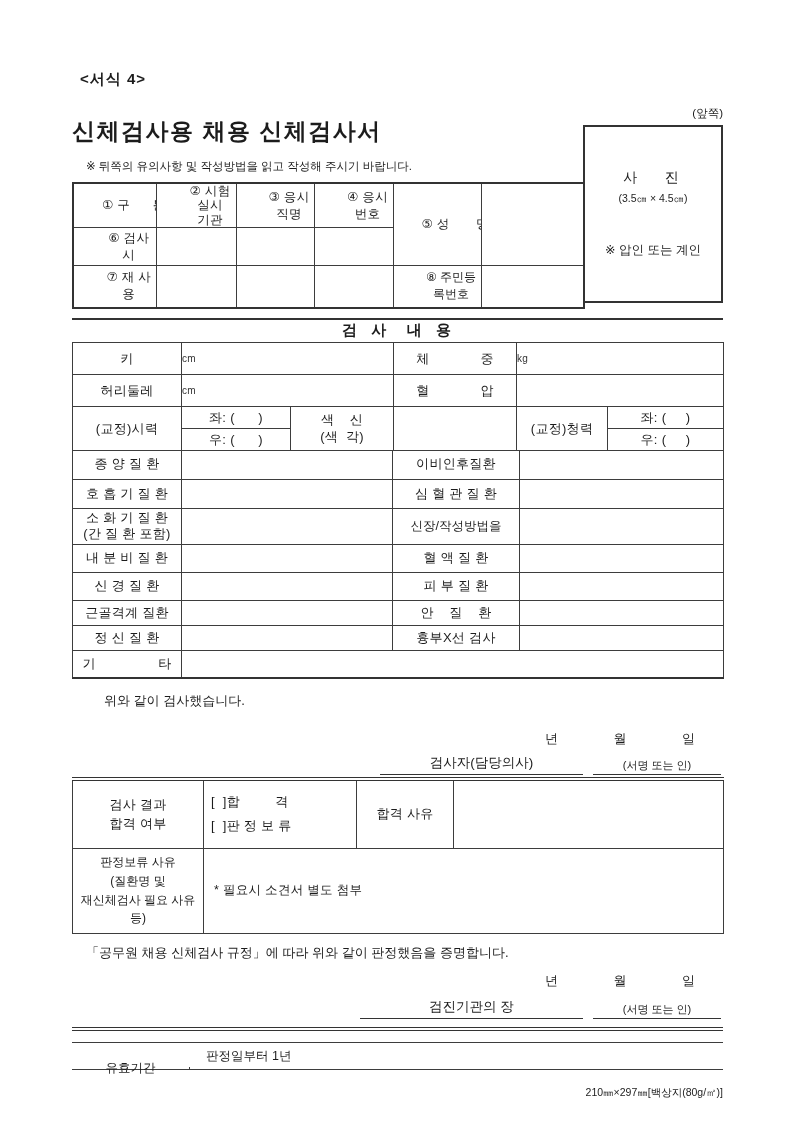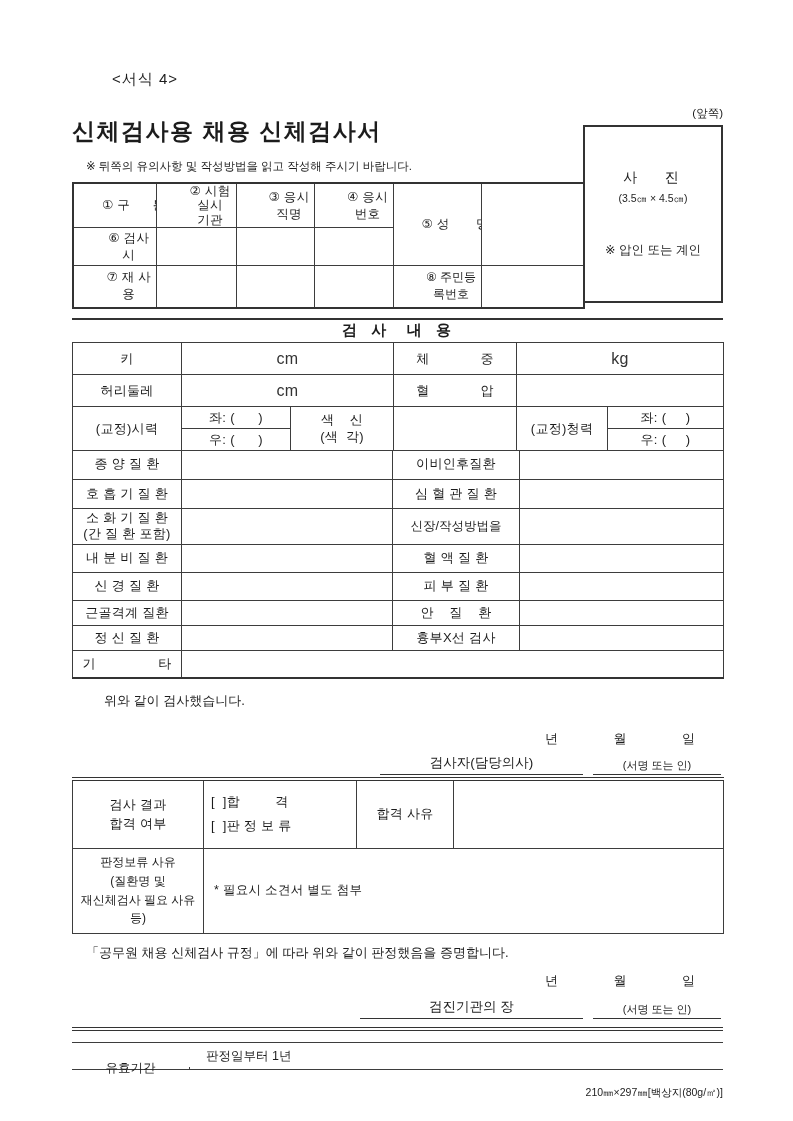--- a/index.html
+++ b/index.html
@@ -9,21 +9,21 @@
     font-family:"Liberation Sans","DejaVu Sans",sans-serif; color:#1c1c1c;
     overflow:hidden; margin:0 auto;
   }
   .abs { position:absolute; }
   .pre { white-space:pre; }
   table { border-collapse:collapse; table-layout:fixed; }
   td { border:1px solid #3d3d3d; font-size:13px; text-align:center; vertical-align:middle;
        letter-spacing:.3px; overflow:hidden; }
 
   
-  #form-code { top:70px; left:80px; font-size:15px; font-weight:normal; letter-spacing:1px;margin-left:32px; }
+  #form-code { top:70px; left:80px; font-size:15px; font-weight:bold; letter-spacing:1px; }
   #side-label { top:106px; right:70px; font-size:11.5px; }
   #form-title { top:116px; left:72px; width:511px; font-size:23px;
                 font-weight:bold; letter-spacing:1.5px; }
   #instruction { top:159px; left:86px; font-size:11.5px; }
 
   
   #photo-box { top:125px; left:583px; width:140px; height:178px; border:2.5px solid #333;
                background:#fff; text-align:center; }
   #photo-box .l1 { margin-top:42px; font-size:14px; letter-spacing:4px; }
   #photo-box .l2 { margin-top:5px; font-size:10.5px; }
@@ -33,21 +33,21 @@
   #id-table { top:182px; left:72px; width:511px; border:2.5px solid #333; }
   #id-table td { font-size:12.5px;padding-left:28px; }
   #id-table .sm { font-size:12px; letter-spacing:0; }
   #id-table .lh { line-height:1.15; }
 
   
   #section-rule { top:318px; left:72px; width:651px; border-top:2px solid #333; }
   #section-title { top:321px; left:72px; width:651px; text-align:center; font-weight:bold;
                    font-size:15px; letter-spacing:2px; }
   #measure-table { top:342px; left:72px; width:651px; }
-  #measure-table td.unit-cell { text-align:center; font-size:16px; color:#333; }
+  #measure-table td.unit-cell { text-align:left; font-size:10px; color:#333; }
   #disease-table { top:450px; left:72px; width:651px; border-bottom:2.5px solid #333; }
   #disease-table tr:first-child td { border-top:none; }
   #disease-table .tight { font-size:12.5px; letter-spacing:0; }
   .twoline { line-height:1.25; }
 
   #statement1 { top:692px; left:104px; font-size:13px; }
   .date-row { width:150px; display:flex; justify-content:space-between; font-size:13px; }
   #date1 { top:730px; left:545px; }
   #date2 { top:972px; left:545px; }
   .sigline { border-bottom:1.3px solid #333; text-align:center; }

